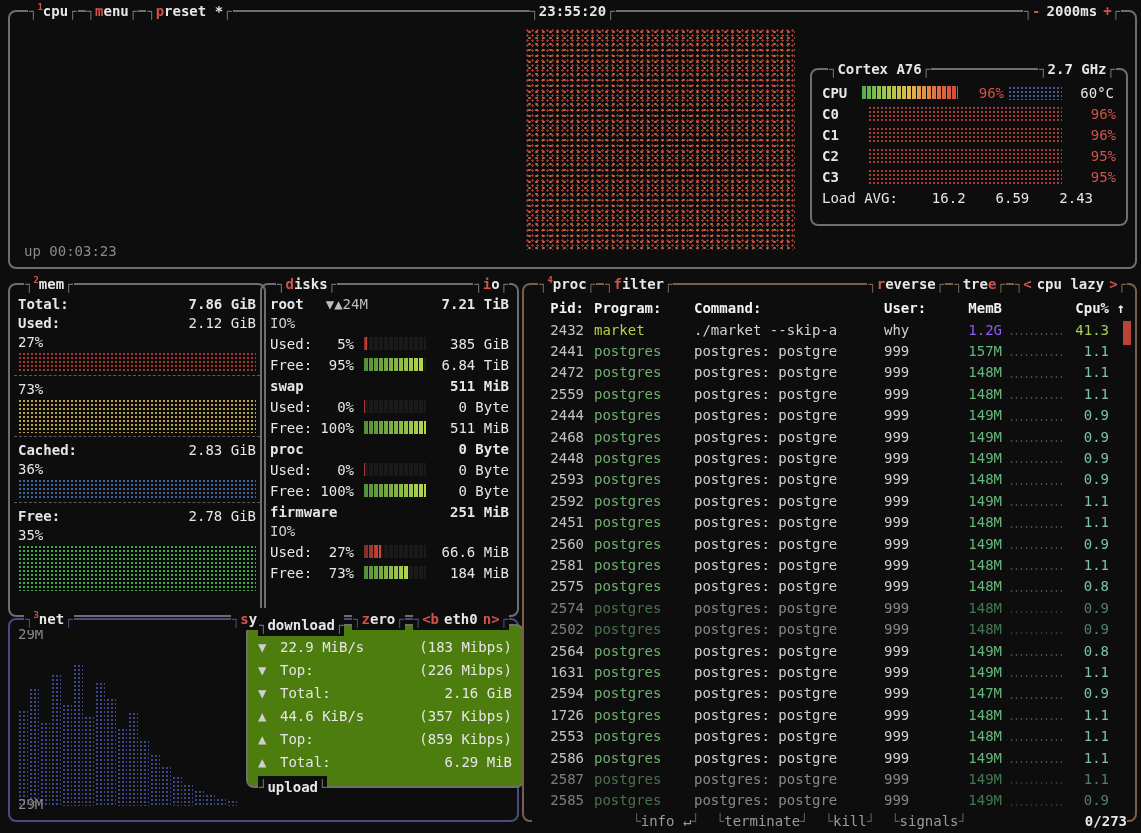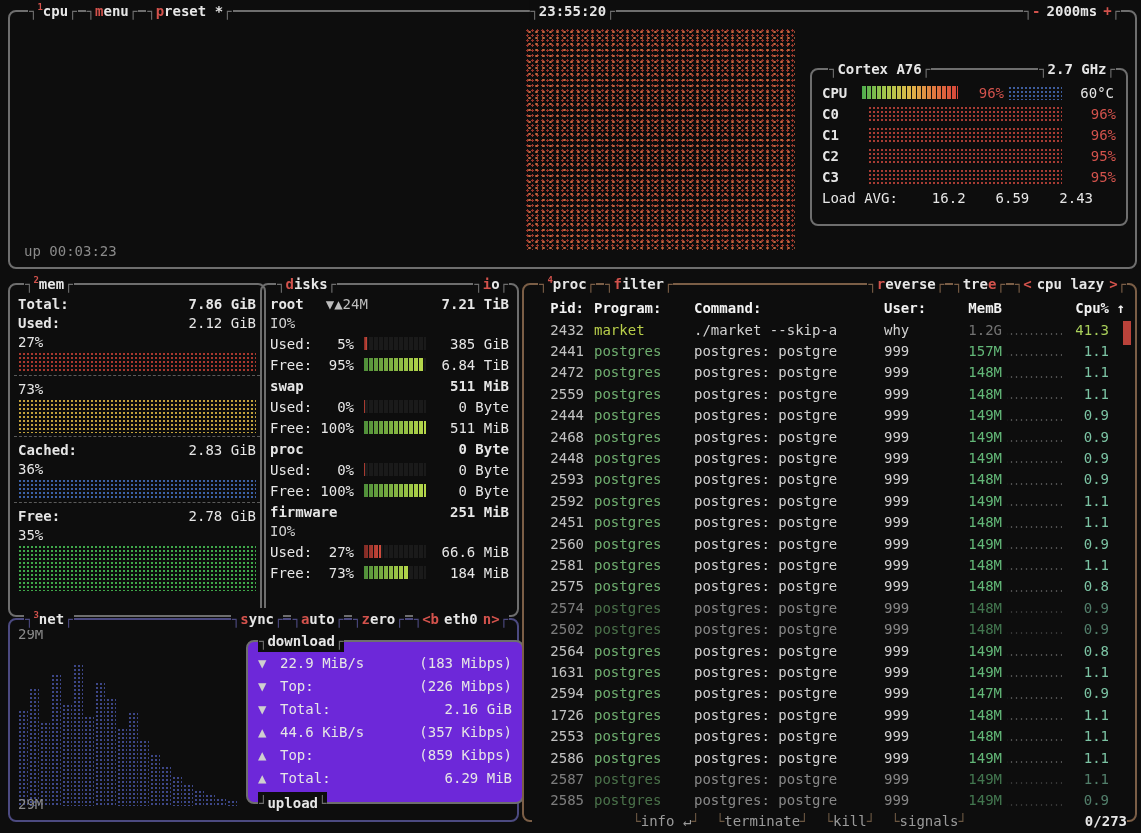--- a/index.html
+++ b/index.html
@@ -78,21 +78,21 @@
   .c-user{width:70px;color:#d2d2d2;flex:none;}
   .c-mem{width:48px;text-align:right;color:#63b878;flex:none;}
   .c-lead{flex:1;align-self:stretch;margin:0 5px;background-image:radial-gradient(#4f4f4f 1px,transparent 1.2px);
           background-size:5px 4px;background-repeat:repeat-x;background-position:2px 13px;}
   .c-lead.nolead{background:none;}
   .c-cpu{width:42px;text-align:right;color:#7cc4a4;flex:none;}
   .c-sort{width:16px;text-align:right;color:#f2f2f2;flex:none;}
   .phead .c-pid,.phead .c-prog,.phead .c-cmd,.phead .c-user,.phead .c-mem,.phead .c-cpu{color:#f2f2f2;}
   .prow.hl .c-prog{color:#b9cf4a;}
   .prow.hl .c-cpu{color:#a9cf5a;}
-  .prow.hl .c-mem{color:#737373;}
+  .prow.hl .c-mem{color:#8b5cf6;}
   .prow.dim{opacity:.62;}
   #proc-scrollbar{position:absolute;top:36px;right:4px;width:8px;height:24px;background:#b9423a;z-index:2;}
   .pfooter{position:absolute;bottom:-12px;left:8px;right:8px;height:22px;line-height:22px;background:#0d0d0d;
            display:flex;align-items:center;gap:16px;z-index:3;}
   .f-sel{font-weight:bold;white-space:pre;margin-top:45px;}
   .f-item{color:#9a9a9a;white-space:pre;}
   .f-item::before{content:"└";color:#6b5742;}
   .f-item::after{content:"┘";color:#6b5742;}
   .f-count{margin-left:auto;font-weight:bold;}
 </style>
@@ -323,21 +323,21 @@
         <span class="nbar dots" style="height:52px;--c:#3d4788;"></span>
         <span class="nbar dots" style="height:40px;--c:#3d4788;"></span>
         <span class="nbar dots" style="height:30px;--c:#3d4788;"></span>
         <span class="nbar dots" style="height:22px;--c:#3d4788;"></span>
         <span class="nbar dots" style="height:16px;--c:#3d4788;"></span>
         <span class="nbar dots" style="height:12px;--c:#3d4788;"></span>
         <span class="nbar dots" style="height:8px;--c:#3d4788;"></span>
         <span class="nbar dots" style="height:6px;--c:#3d4788;"></span>
       </div>
 
-    <div class="box" style="--bc:#6e6e6e;left:236px;top:20px;width:274px;height:160px;background:#6d28d9;">
+    <div class="box" style="--bc:#6e6e6e;left:236px;top:4px;width:274px;height:160px;background:#4d7c0f;">
       <div class="btl-row" style="left:10px;">
         <span class="btl"><b>download</b></span>
       </div>
       <div class="bbl-row" style="left:10px;">
         <span class="bbl"><b>upload</b></span>
       </div>
       <div class="net-rows" id="net-rows">
           <div class="net-line">
             <span class="net-arrow">▼</span>
             <span class="net-label">22.9 MiB/s</span>

